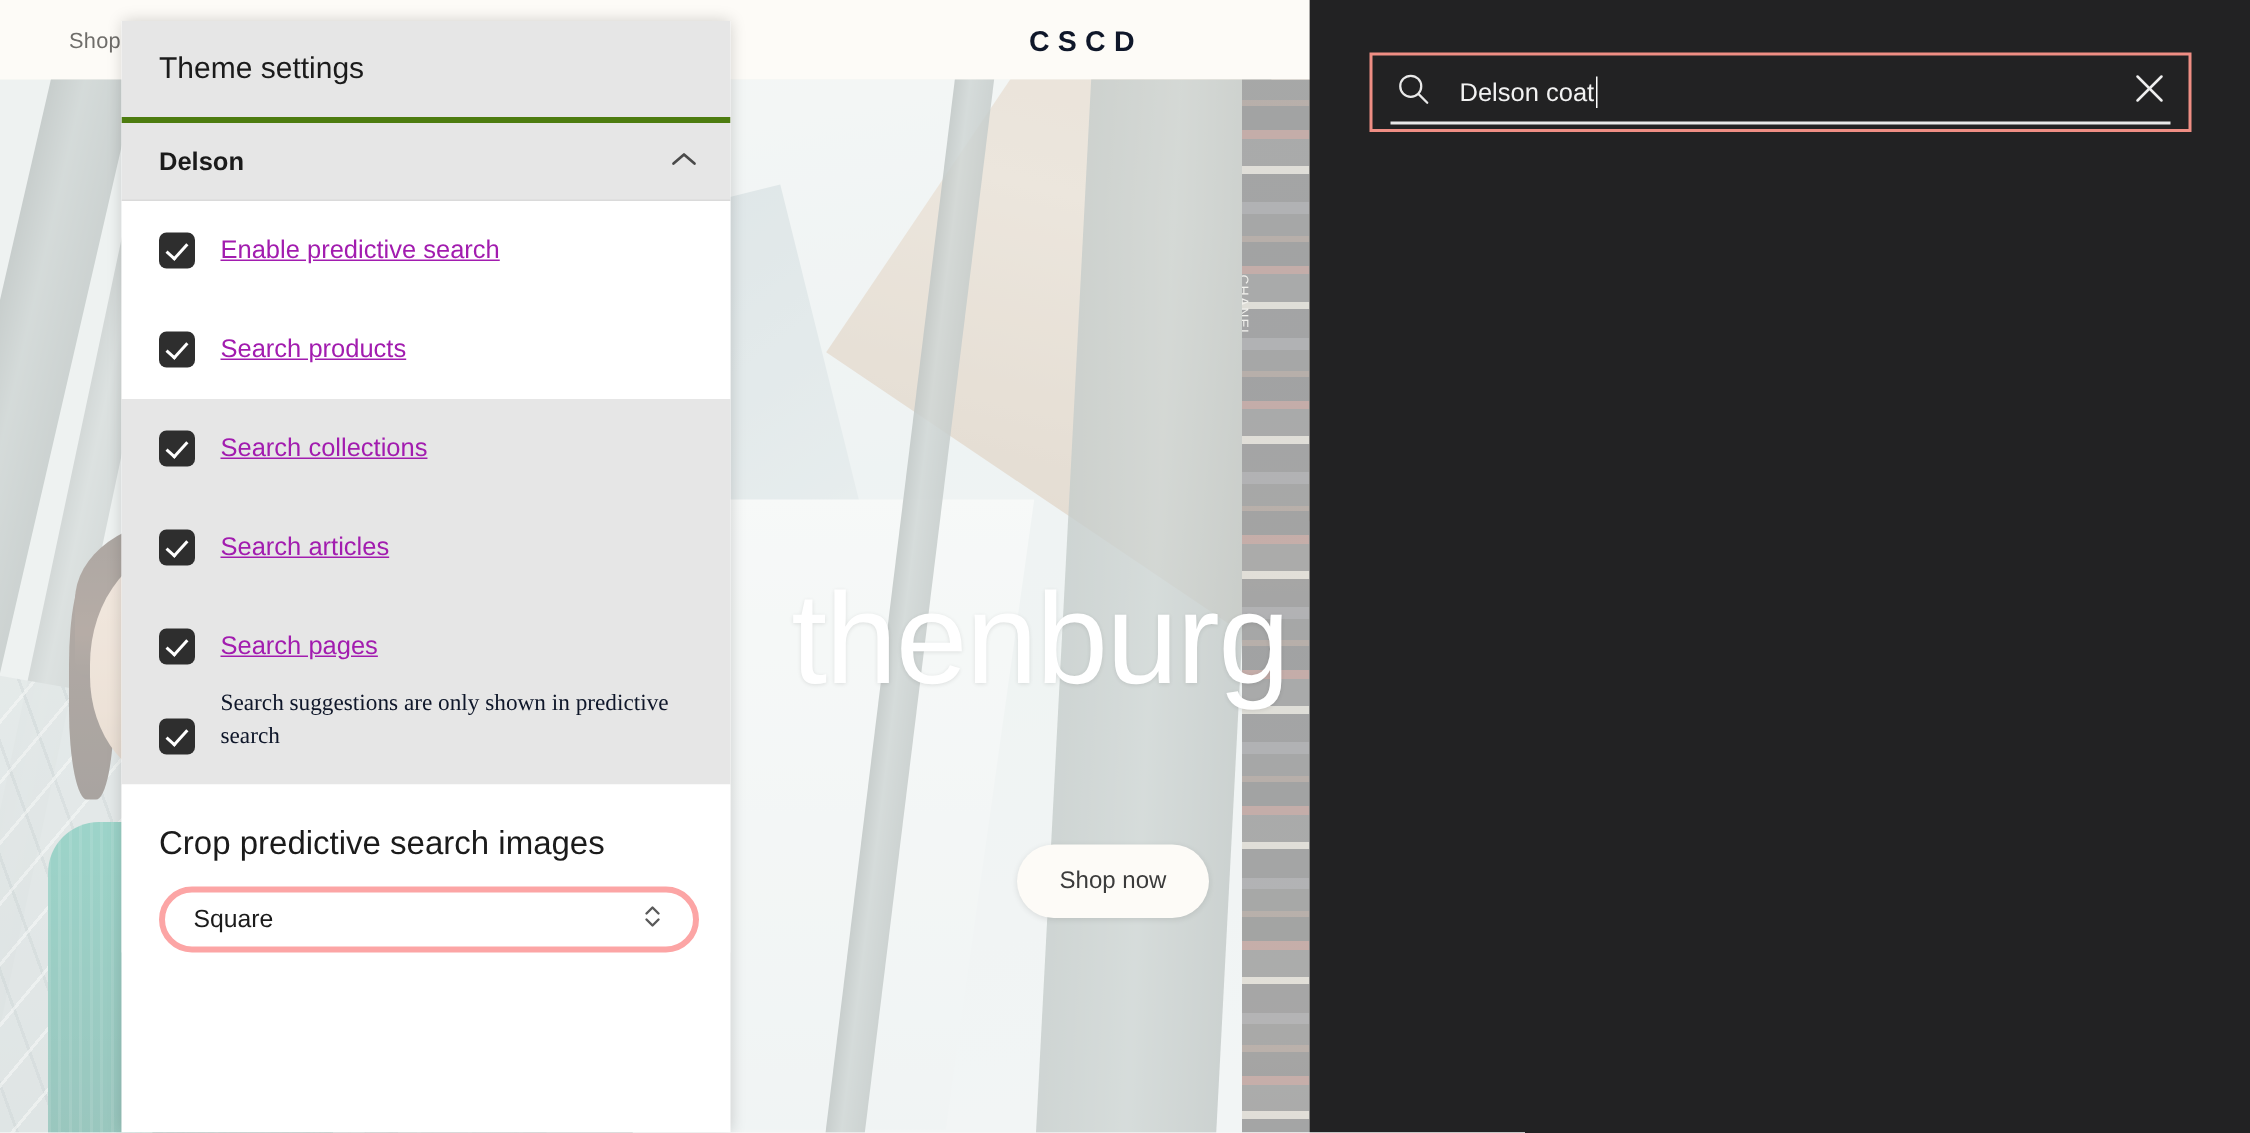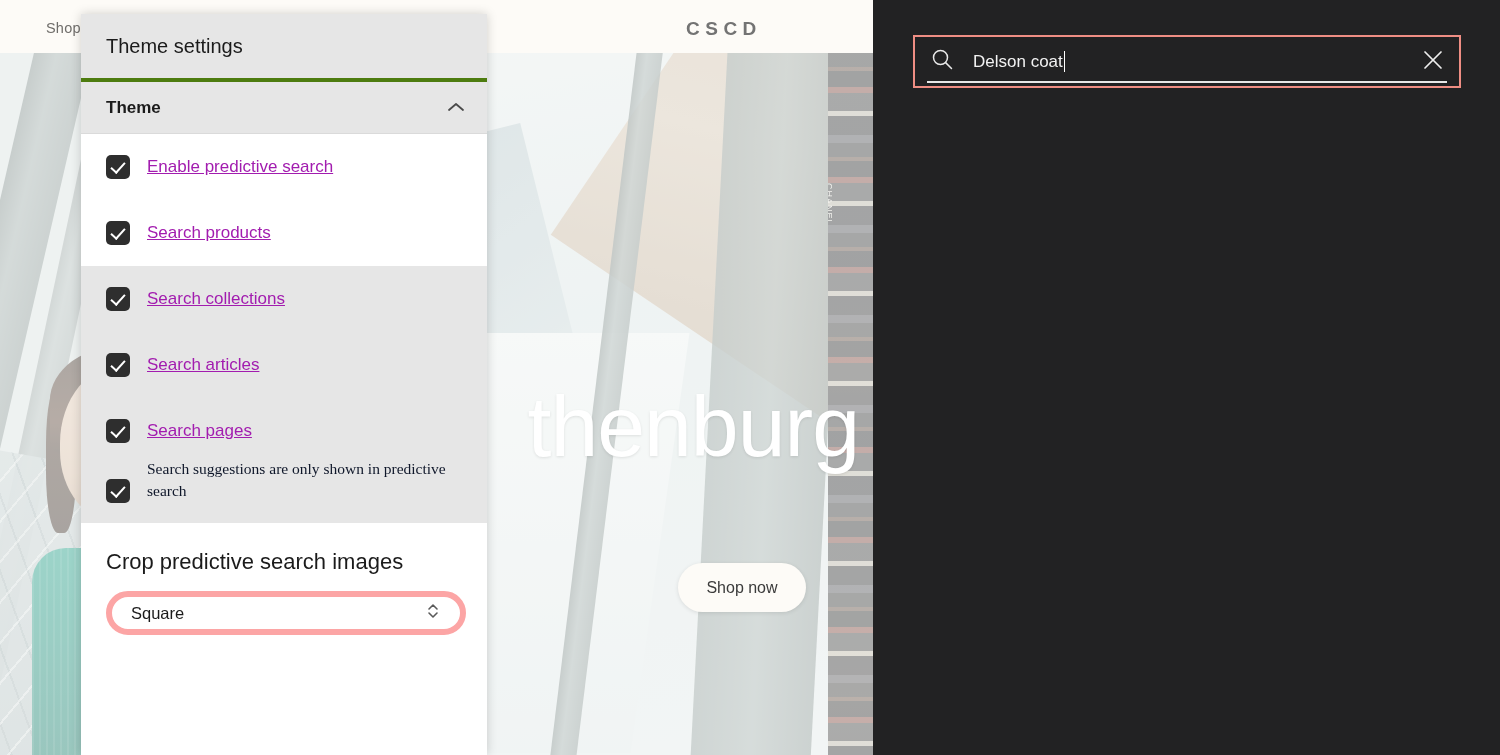--- a/index.html
+++ b/index.html
@@ -27,21 +27,21 @@
     z-index: 3;
   }
   .nav-shop {
     position: absolute; left: 46px; top: 20px;
     font-size: 14.5px; color: #6f6d6a;
     letter-spacing: .2px;
   }
   .brand-logo {
     position: absolute; left: 686px; top: 18px;
     font-size: 19px; font-weight: bold;
-    letter-spacing: 5.5px; color: #737373;
+    letter-spacing: 5.5px; color: #0f172a;
   }
 
   
   .hero {
     position: absolute; left: 0; top: 53px;
     width: 873px; height: 702px;
     overflow: hidden;
     background: #dfe5e6;
   }
   .hero-layer { position: absolute; inset: 0; }
@@ -244,21 +244,21 @@
     font-size: 15.5px; color: #0f172a;
     line-height: 1.42; width: 305px;
     margin-top: -6px;
     font-family: Liberation Serif, serif;
   }
 
   .field-block { background: #ffffff; padding: 26px 25px 0 25px; }
   .field-label { font-size: 22px; color: #1b1b1b; margin-bottom: 16px; }
   .select-ctl {
     width: 360px; height: 44px;
-    border: 6px solid #fca5a5; border-radius: 22px;
+    border: 4px solid #fca5a5; border-radius: 22px;
     background: #ffffff;
     display: flex; align-items: center; justify-content: space-between;
     padding: 0 20px 0 19px;
     font-size: 16.5px; color: #1b1b1b;
   }
 
   
   .search-drawer {
     position: absolute; left: 873px; top: 0;
     width: 685px; height: 755px;
@@ -331,21 +331,21 @@
     </div>
   </div>
 
   <div class="settings-panel">
 
     <div class="panel-title-bar">
       <div class="panel-title">Theme settings</div>
     </div>
 
     <div class="section-header">
-      <span class="section-header-label">Theme</span>
+      <span class="section-header-label">Delson</span>
       <span class="chev-up">
         <svg width="18" height="12" viewBox="0 0 18 12">
           <path d="M2 9 L9 3 L16 9" fill="none" stroke="#4a4a4a" stroke-width="1.8" stroke-linecap="round" stroke-linejoin="round"></path>
         </svg>
       </span>
     </div>
 
     <div class="opt-group white">
       <div class="opt-row">
         <span class="cb"></span>

